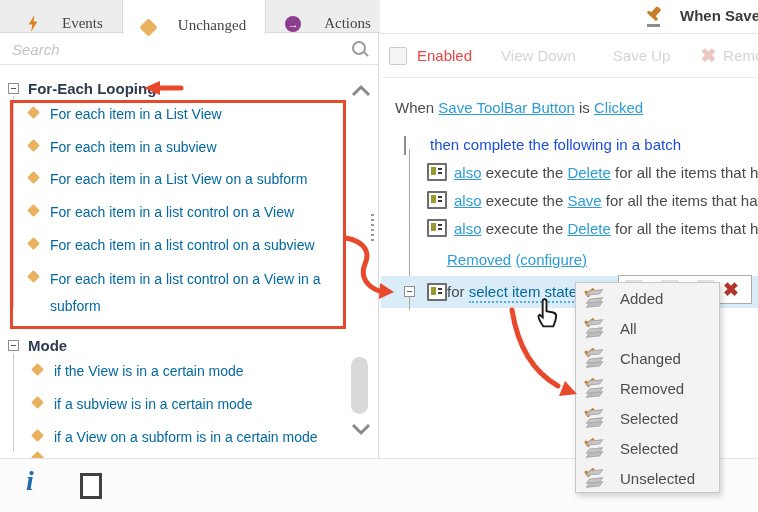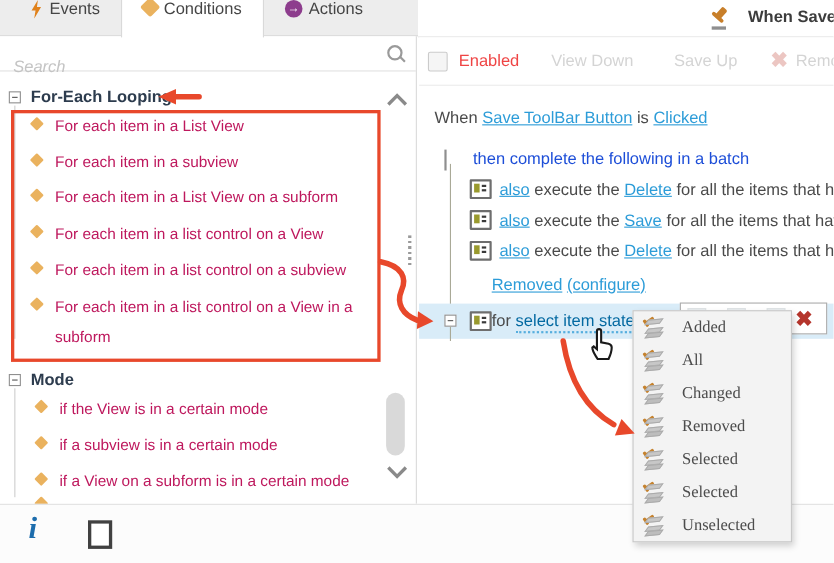--- a/index.html
+++ b/index.html
@@ -3,45 +3,45 @@
 <meta charset="utf-8">
 <style>
   html,body{margin:0;padding:0;background:#fff;}
   .app{position:relative;width:758px;height:512px;overflow:hidden;
        font-family:"Liberation Sans",sans-serif;background:#fff;color:#4a4a4a;}
   .abs{position:absolute;}
 
   
   .tabbar{position:absolute;left:0;top:0;width:380px;height:33px;background:#ededed;
           border-bottom:1px solid #d9d9d9;display:flex;align-items:stretch;padding-left:8px;box-sizing:border-box;}
-  .tab{display:flex;align-items:flex-start;gap:6px;padding:0 19px;font-size:15px;color:#454545;cursor:default;}
+  .tab{display:flex;align-items:flex-end;gap:23px;padding:0 19px;font-size:15px;color:#454545;cursor:default;font-family:Liberation Serif, serif;}
   .tab.active{background:#fff;border-left:1px solid #d9d9d9;border-right:1px solid #d9d9d9;
               height:34px;position:relative;z-index:2;}
   .bolt{width:12px;height:17px;background:#e0821c;
         clip-path:polygon(62% 0,14% 56%,44% 56%,34% 100%,86% 38%,55% 38%);}
   .diamond{width:13px;height:13px;background:#eab25e;border-radius:2px;transform:rotate(45deg);}
   .acircle{width:16px;height:16px;border-radius:50%;background:#8d3d8d;color:#fff;
            font-size:11px;font-weight:bold;display:flex;align-items:center;justify-content:center;}
   .titlebar{position:absolute;left:380px;top:0;width:378px;height:33px;background:#fff;
             border-bottom:1px solid #e6e6e6;}
   .ruletitle{position:absolute;left:300px;top:7px;font-size:15px;font-weight:bold;color:#3c3c3c;white-space:nowrap;}
 
   
   .search{position:absolute;left:0;top:33px;width:378px;height:31px;background:#fff;border-bottom:1px solid #e2e2e2;}
-  .search input{position:absolute;left:10px;top:14px;width:330px;height:24px;border:none;outline:none;
+  .search input{position:absolute;left:10px;top:3px;width:330px;height:24px;border:none;outline:none;
                 font-family:"Liberation Sans",sans-serif;font-size:15px;color:#555;background:transparent;}
   .search input::placeholder{color:#c4c4c4;font-style:italic;}
   .mag{position:absolute;right:12px;top:8px;width:10px;height:10px;border:2px solid #9a9a9a;border-radius:50%;}
   .mag::after{content:"";position:absolute;left:9px;top:10px;width:6px;height:2px;background:#9a9a9a;transform:rotate(45deg);}
 
   
   .mbox{width:11px;height:11px;border:1px solid #8f8f8f;background:#fff;position:relative;box-sizing:border-box;flex:none;}
   .mbox::after{content:"";position:absolute;left:2px;right:2px;top:4px;height:1px;background:#555;}
   .thead{position:absolute;display:flex;align-items:center;gap:9px;font-size:15px;font-weight:bold;color:#2d3c4e;}
-  .trow{position:absolute;display:flex;gap:10px;font-size:14px;color:#be185d;white-space:nowrap;align-items:flex-start;}
+  .trow{position:absolute;display:flex;gap:10px;font-size:14px;color:#0369a1;white-space:nowrap;align-items:flex-start;}
   .dsm{width:12px;height:12px;flex:none;position:relative;margin-top:1px;}
   .dsm::after{content:"";position:absolute;left:1px;top:1px;width:9px;height:9px;background:#eab25e;border-radius:1px;transform:rotate(45deg);}
   .vline{position:absolute;width:1px;background:#cdcdcd;}
   .wrap2{white-space:normal;width:298px;line-height:27px;}
   .redrect{position:absolute;left:10px;top:100px;width:330px;height:223px;border:3px solid #e8482b;z-index:12;}
 
   
   .sbthumb{position:absolute;left:351px;top:357px;width:17px;height:57px;background:#d9d9d9;border-radius:9px;}
   .chev{position:absolute;width:22px;height:14px;}
   .split{position:absolute;left:371px;top:214px;width:3px;height:27px;
@@ -78,21 +78,21 @@
         border:1px solid #c8c8c8;box-shadow:2px 3px 6px rgba(0,0,0,.18);z-index:9;box-sizing:border-box;}
   .mitem{height:30px;display:flex;align-items:center;font-size:15px;color:#4c4c4c;}
   .micon{width:19px;height:17px;position:relative;margin-left:10px;flex:none;}
   .micon i{position:absolute;left:2px;width:13px;height:5px;background:#c7c7c7;border:1px solid #ababab;
            transform:skewX(-40deg) rotate(-6deg);box-sizing:border-box;}
   .micon i:nth-child(1){top:4px;background:#d6d6d6;}
   .micon i:nth-child(2){top:8px;}
   .micon i:nth-child(3){top:12px;background:#bdbdbd;}
   .micon b{position:absolute;left:0;top:0;width:9px;height:3px;background:#c5822e;border-radius:1px;transform:rotate(-35deg);}
   .micon b::after{content:"";position:absolute;left:-1px;top:-2px;width:3px;height:7px;background:#c5822e;border-radius:1px;}
-  .mlbl{margin-left:15px;font-family:Liberation Serif, serif;}
+  .mlbl{margin-left:15px;}
 
   
   .bottom{position:absolute;left:0;top:458px;width:758px;height:54px;background:#fcfcfc;border-top:1px solid #e2e2e2;z-index:5;}
   .infoi{position:absolute;left:26px;top:8px;font-family:"Liberation Serif",serif;font-style:italic;
          font-weight:bold;font-size:28px;color:#1d6dad;line-height:1;}
   .sqbtn{position:absolute;left:80px;top:14px;width:16px;height:20px;border:3px solid #414141;background:#fff;}
 
   
   .annot{position:absolute;left:0;top:0;z-index:30;pointer-events:none;}
   .cursor{position:absolute;left:533px;top:296px;z-index:31;pointer-events:none;}
@@ -103,21 +103,21 @@
 <div class="app">
 
   
   <div class="tabbar">
     <div class="tab">
       <span class="bolt"></span>
       <span>Events</span>
     </div>
     <div class="tab active">
       <span class="diamond"></span>
-      <span>Conditions</span>
+      <span>Unchanged</span>
     </div>
     <div class="tab">
       <span class="acircle">→</span>
       <span>Actions</span>
     </div>
   </div>
 
   
   <div class="titlebar">
     <svg class="abs" style="left:263px;top:5px" width="24" height="24" viewBox="0 0 24 24">

